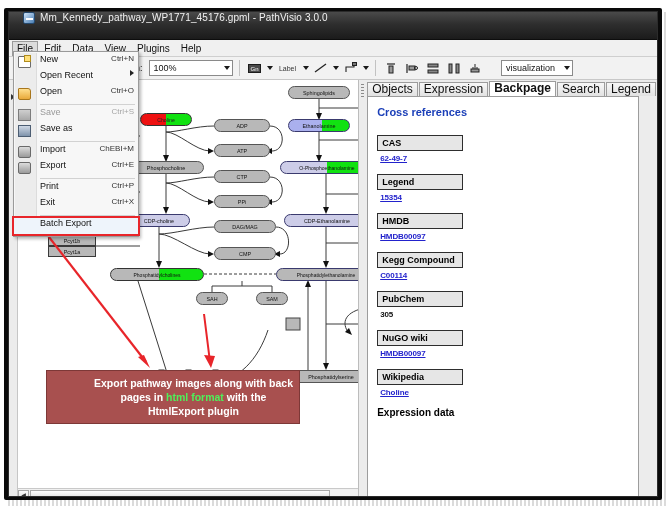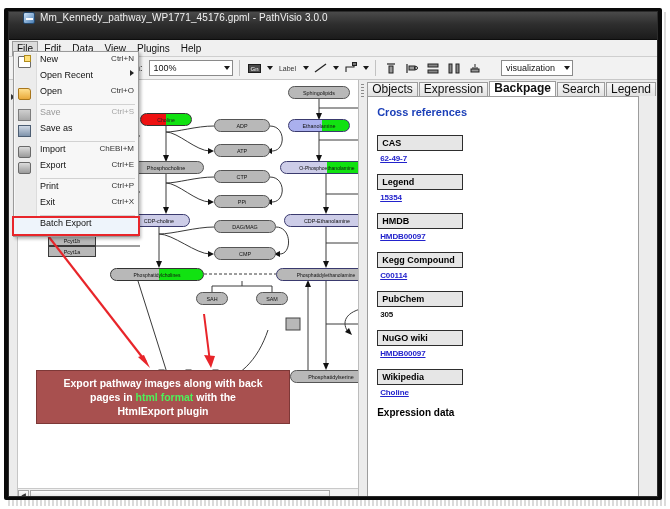--- a/index.html
+++ b/index.html
@@ -369,26 +369,26 @@
     border-color: #4c5d72;
   }
   .ico-imp, .ico-exp {
     background: linear-gradient(180deg,#dcdcdc,#9a9a9a);
     border: 1px solid #6a6a6a;
     border-radius: 2px;
   }
   
   .callout {
     position: absolute;
-    left: 18px; top: 290px;
+    left: 28px; top: 290px;
     width: 254px; height: 54px;
     background: #a8504f;
     border: 1px solid #7d3837;
     z-index: 30;
-    display: flex; align-items: center; justify-content: center;
+    display: flex; align-items: center; justify-content: flex-end;
     text-align: center;
     padding: 0 6px;
   }
   .callout .ctext {
     color: #ffffff;
     font-size: 10.5px;
     font-weight: bold;
     line-height: 14px;
   }
   .callout .ctext .hl { color: #4ef05a; }

